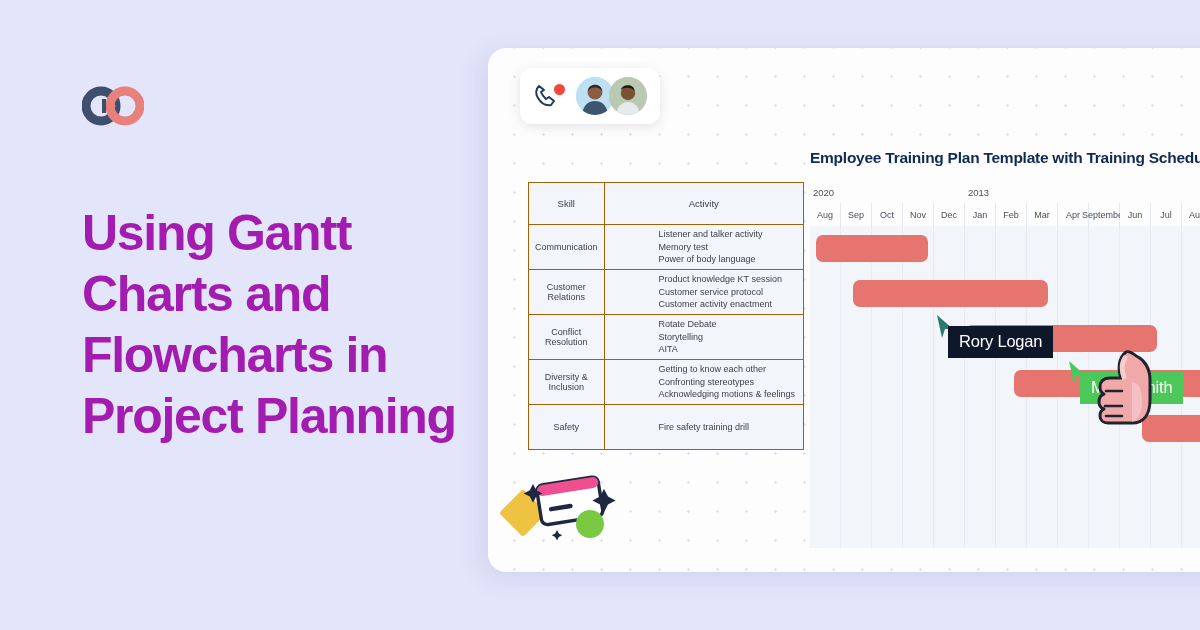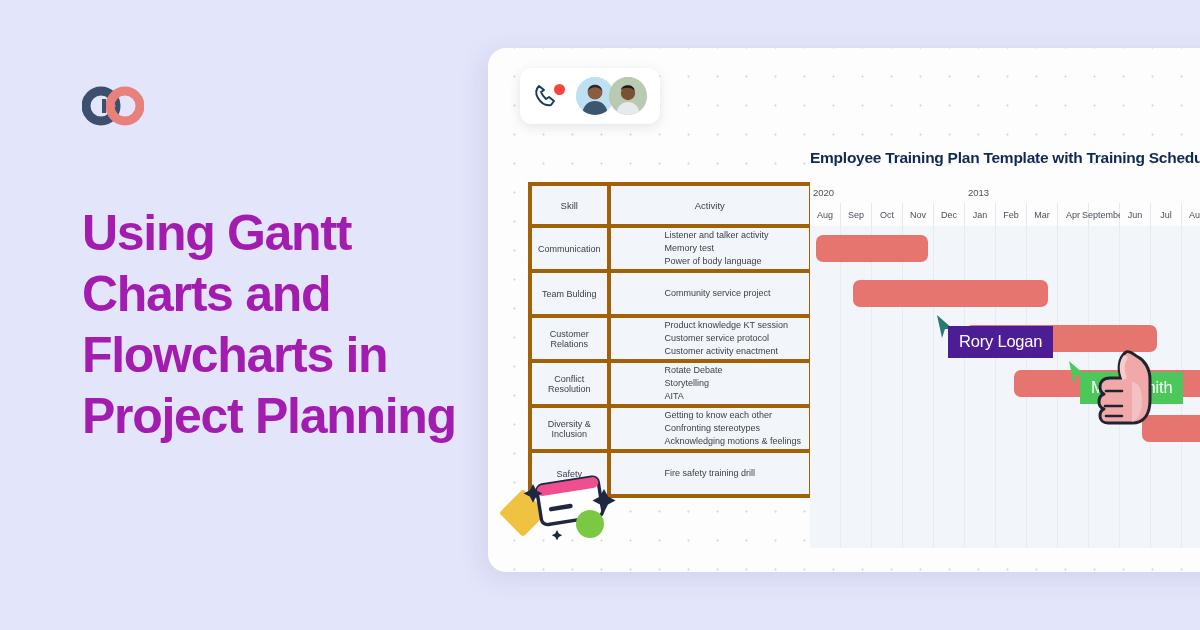--- a/index.html
+++ b/index.html
@@ -116,21 +116,21 @@
   .skill-table {
     position: absolute;
     left: 40px; top: 134px;
     width: 272px;
     border-collapse: collapse;
     background: #f2f5fa;
     font-size: 9px;
     color: #3a3f48;
   }
   .skill-table td, .skill-table th {
-    border: 4px solid #a16207;
+    border: 1px solid #a16207;
     vertical-align: middle;
   }
   .skill-table thead th {
     height: 42px;
     font-weight: normal;
     font-size: 9.5px;
     text-align: center;
     color: #3a3f48;
   }
   .col-skill { width: 116px; text-align: center; padding: 4px 6px; }
@@ -188,21 +188,21 @@
   .cursor-tag .arrow { position: absolute; left: 0; top: 0; }
   .cursor-tag .label {
     position: absolute;
     left: 14px; top: 12px;
     color: #fff;
     font-size: 16.5px;
     padding: 6px 11px 7px;
     white-space: nowrap;
     letter-spacing: -.2px;
   }
-  .tag-rory .label { background: #4c1d95; }
+  .tag-rory .label { background: #0f172a; }
   .tag-mark .label { background: #4cc85a; }
 
   
   .thumb { position: absolute; left: 600px; top: 296px; z-index: 7; }
 
   
   .doodles { position: absolute; left: 12px; top: 412px; z-index: 8; }
 </style>
 </head>
 <body>
@@ -262,26 +262,20 @@
         <th class="col-act">Activity</th>
       </tr>
     </thead>
     <tbody>
         <tr>
           <td class="col-skill">Communication</td>
           <td class="col-act">
             <span class="act-line">Listener and talker activity</span>
             <span class="act-line">Memory test</span>
             <span class="act-line">Power of body language</span>
-          </td>
-        </tr>
-        <tr>
-          <td class="col-skill">Team Bulding</td>
-          <td class="col-act">
-            <span class="act-line">Community service project</span>
           </td>
         </tr>
         <tr>
           <td class="col-skill">Customer Relations</td>
           <td class="col-act">
             <span class="act-line">Product knowledge KT session</span>
             <span class="act-line">Customer service protocol</span>
             <span class="act-line">Customer activity enactment</span>
           </td>
         </tr>

